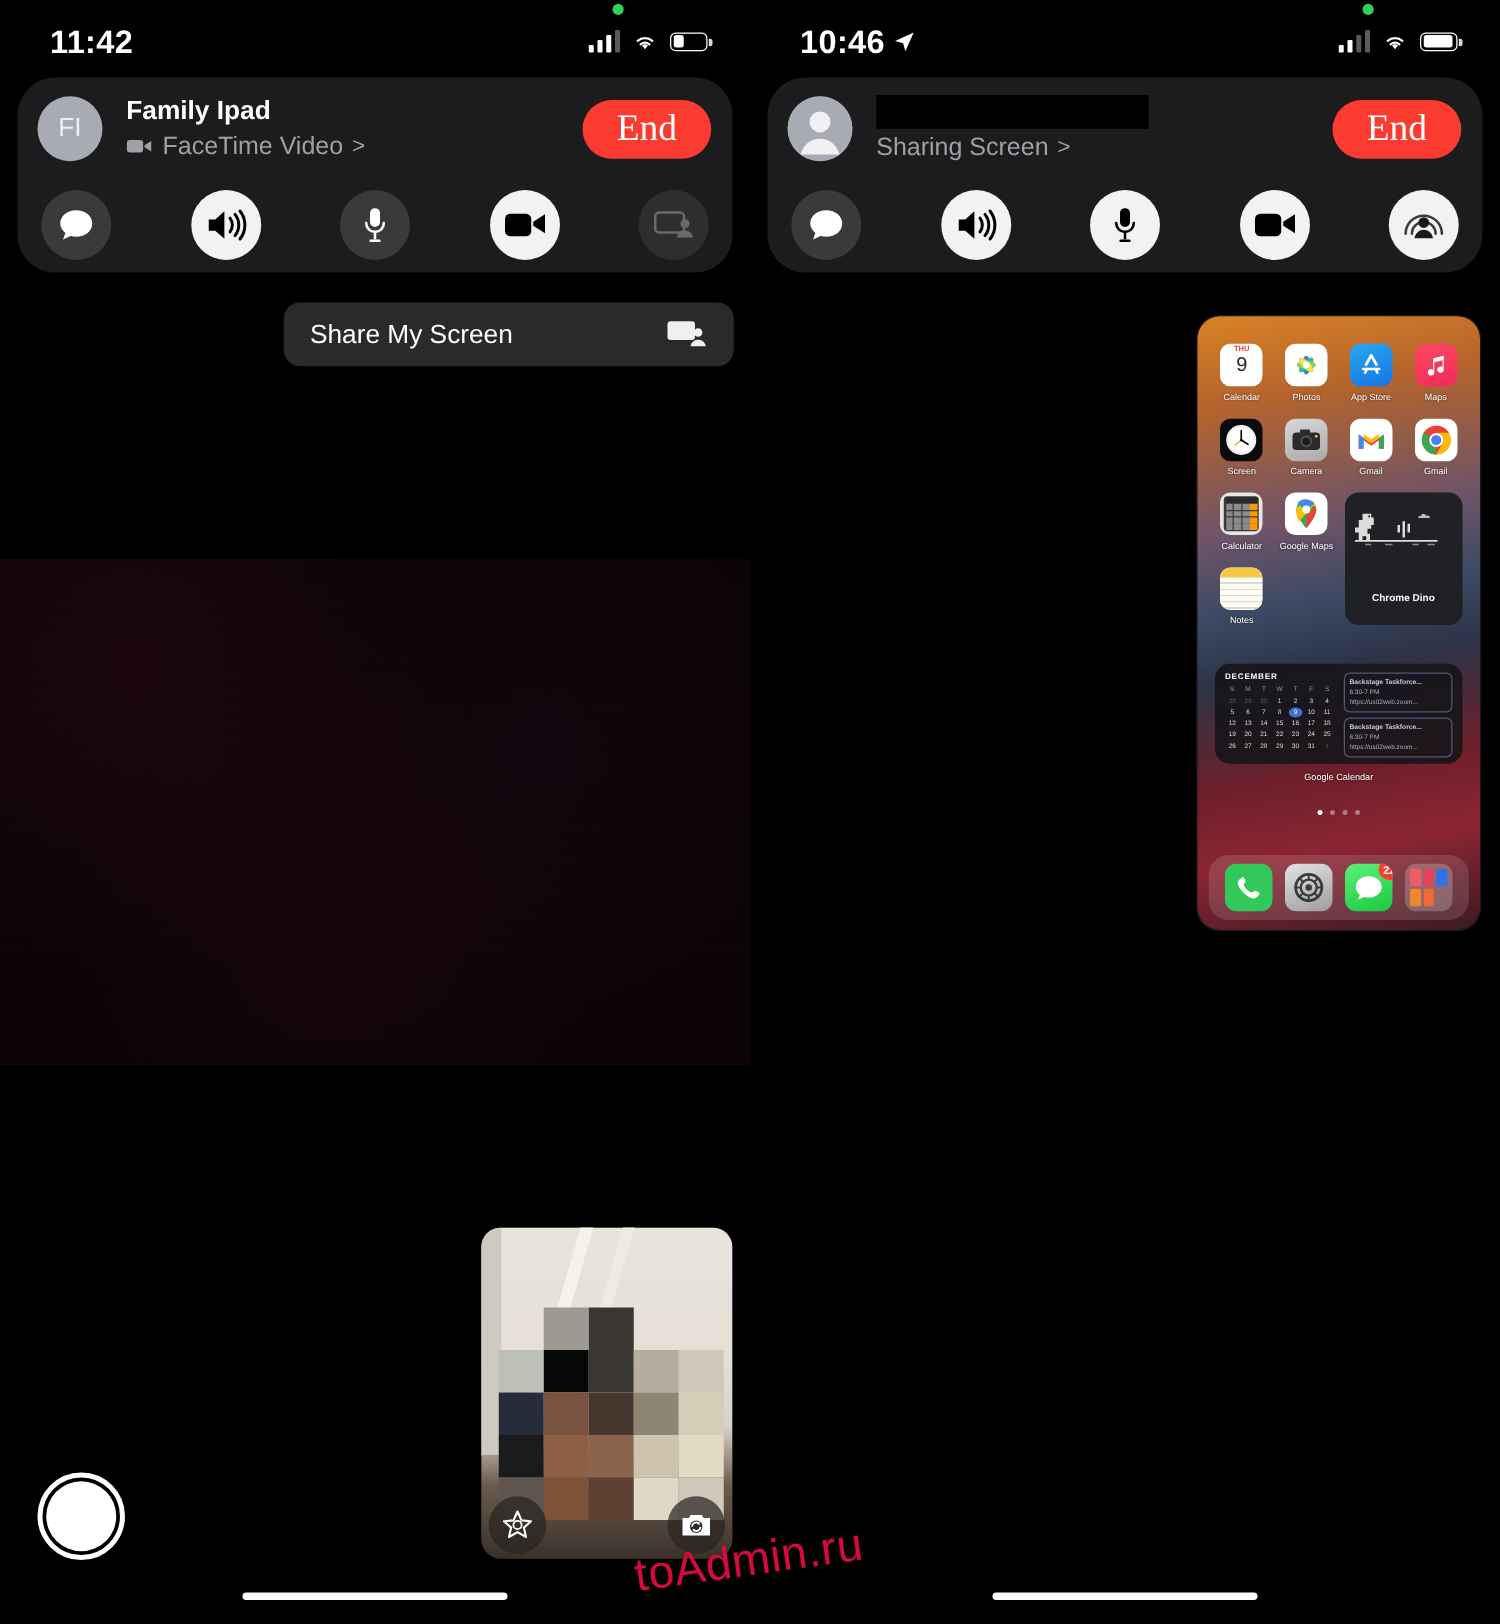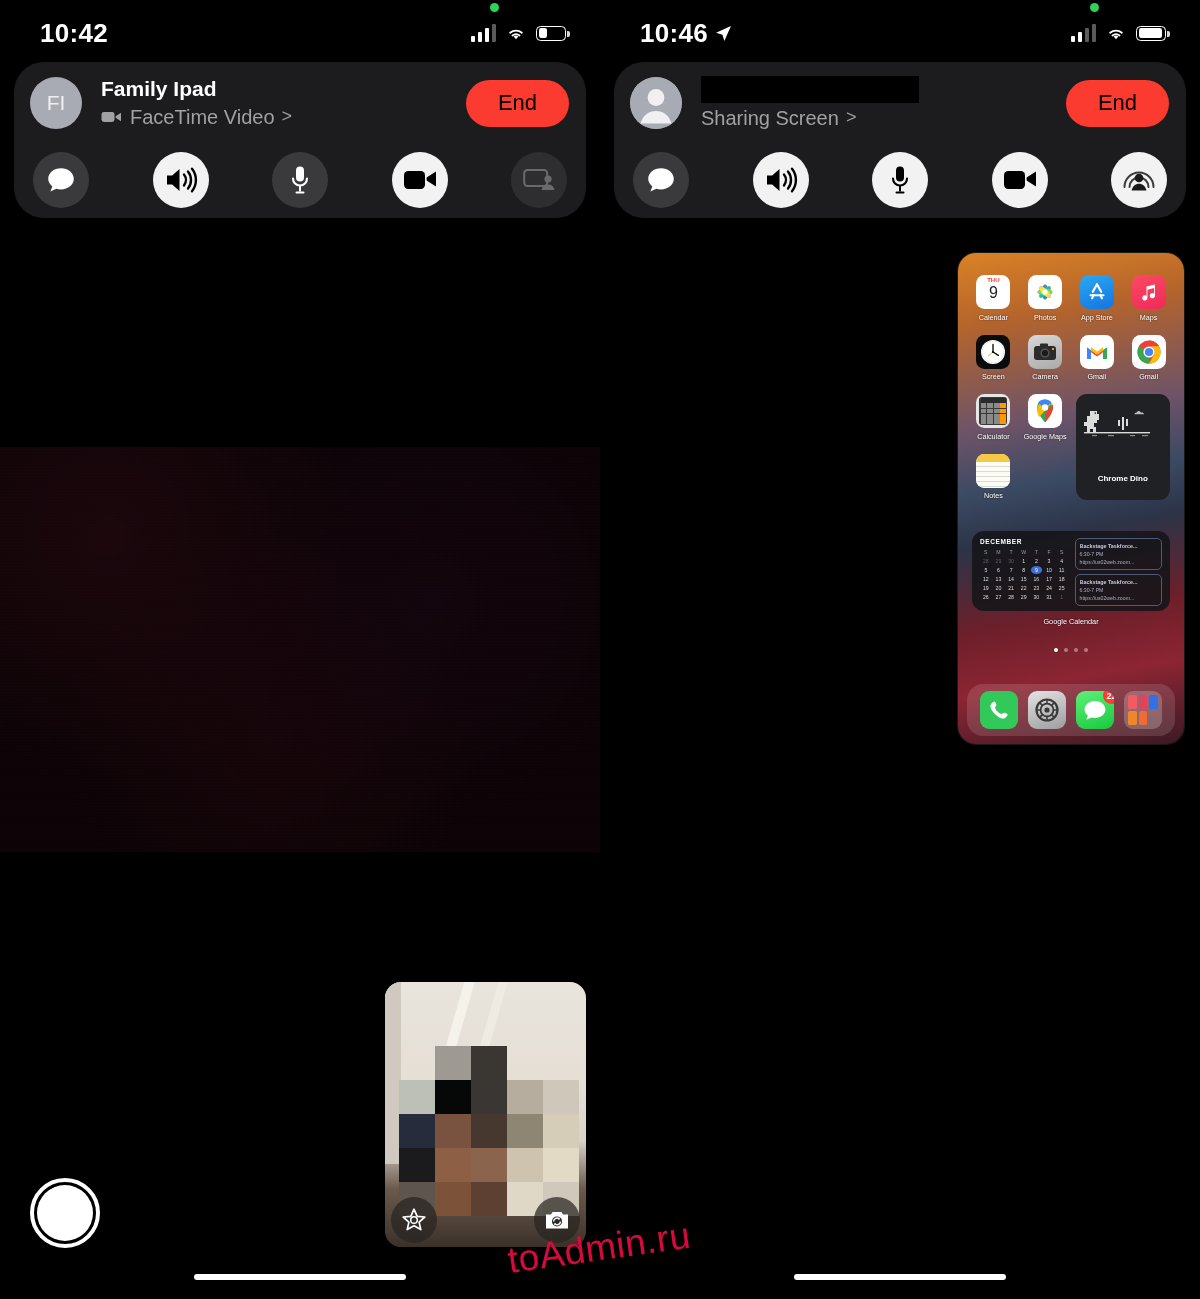--- a/index.html
+++ b/index.html
@@ -49,23 +49,23 @@
   .avatar-circ { width: 52px; height: 52px; border-radius: 50%; background: #a8abb3;
                  display: flex; align-items: center; justify-content: center;
                  color: #efefef; font-size: 21px; font-weight: 500; flex: 0 0 auto; overflow: hidden; }
   .avatar-circ svg { display: block; }
   .callinfo { flex: 1; padding-left: 19px; min-width: 0; }
   .call-name { color: #fff; font-size: 21px; font-weight: 700; line-height: 1.22; }
   .call-name.redacted { background: #000; height: 27px; width: 218px; border-radius: 1px; color: transparent; }
   .call-sub { color: #a0a0a5; font-size: 20px; display: flex; align-items: center; gap: 7px;
               line-height: 1.3; margin-top: 2px; }
   .chev { font-size: 18px; color: #a0a0a5; }
-  .end-btn { background: #fb3b30; color: #000000; font-size: 22px; font-weight: 500;
+  .end-btn { background: #fb3b30; color: #ffffff; font-size: 30px; font-weight: 500;
              width: 103px; height: 47px; border-radius: 24px; border: none;
-             display: flex; align-items: center; justify-content: center; cursor: pointer; }
+             display: flex; align-items: center; justify-content: center; cursor: pointer; font-family: Liberation Serif, serif; }
 
   .ctrl-row { display: flex; align-items: center; justify-content: space-between;
               padding: 0 19px; height: 72px; }
   .ctrl { width: 56px; height: 56px; border-radius: 50%; display: flex;
           align-items: center; justify-content: center; cursor: pointer; flex: 0 0 auto; }
   .ctrl.dim    { background: #3a3a3c; }
   .ctrl.light  { background: #f2f2f2; }
   .ctrl.ghost  { background: #2e2e30; }
 
   
@@ -169,21 +169,21 @@
 </style>
 </head>
 <body>
 
 <div class="stage">
 
   <div class="phone left">
 
     <div class="statusbar">
       <div class="sb-time">
-        <span>10:42</span>
+        <span>11:42</span>
       </div>
       <div class="sb-right">
         <span class="green-dot"></span>
         <span class="bars">
           <i class="b1"></i>
             <i class="b2"></i>
             <i class="b3"></i>
             <i class="b4 off"></i>
         </span>
         <svg class="wifi" viewBox="0 0 24 18">
@@ -244,20 +244,28 @@
         <div class="ctrl ghost">
           <svg width="32" height="24" viewBox="0 0 32 24">
             <rect x="1.2" y="2" width="23" height="16" rx="3.2" fill="none" stroke="#6a6a6c" stroke-width="2"></rect>
             <circle cx="25" cy="11" r="3.6" fill="#6a6a6c"></circle>
             <path d="M18.6 22c.5-3.6 3.1-5.6 6.4-5.6s5.9 2 6.4 5.6z" fill="#6a6a6c"></path>
           </svg>
         </div>
       </div>
     </div>
 
+    <div class="share-pill">
+      <span class="lbl">Share My Screen</span>
+      <svg width="34" height="25" viewBox="0 0 34 25">
+        <rect x="1" y="2" width="22" height="15" rx="2.6" fill="#f0f0f0"></rect>
+        <circle cx="25.5" cy="11" r="3.4" fill="#f0f0f0"></circle>
+        <path d="M19.4 22c.5-3.4 3-5.3 6.1-5.3s5.6 1.9 6.1 5.3z" fill="#f0f0f0"></path>
+      </svg>
+    </div>
 
     <div class="darkfeed">
       <div class="noise"></div>
     </div>
 
     <div class="shutter"></div>
 
     <div class="pip left-pip">
       <div class="photo" style="background:linear-gradient(to bottom,#e9e4dc 0%,#e5dfd6 38%,#d9d2c8 60%,#6b5a4d 78%,#3b3129 100%);">
         <div style="position:absolute;left:54px;top:-6px;width:10px;height:190px;background:#f5f2ec;transform:rotate(16deg);"></div>

